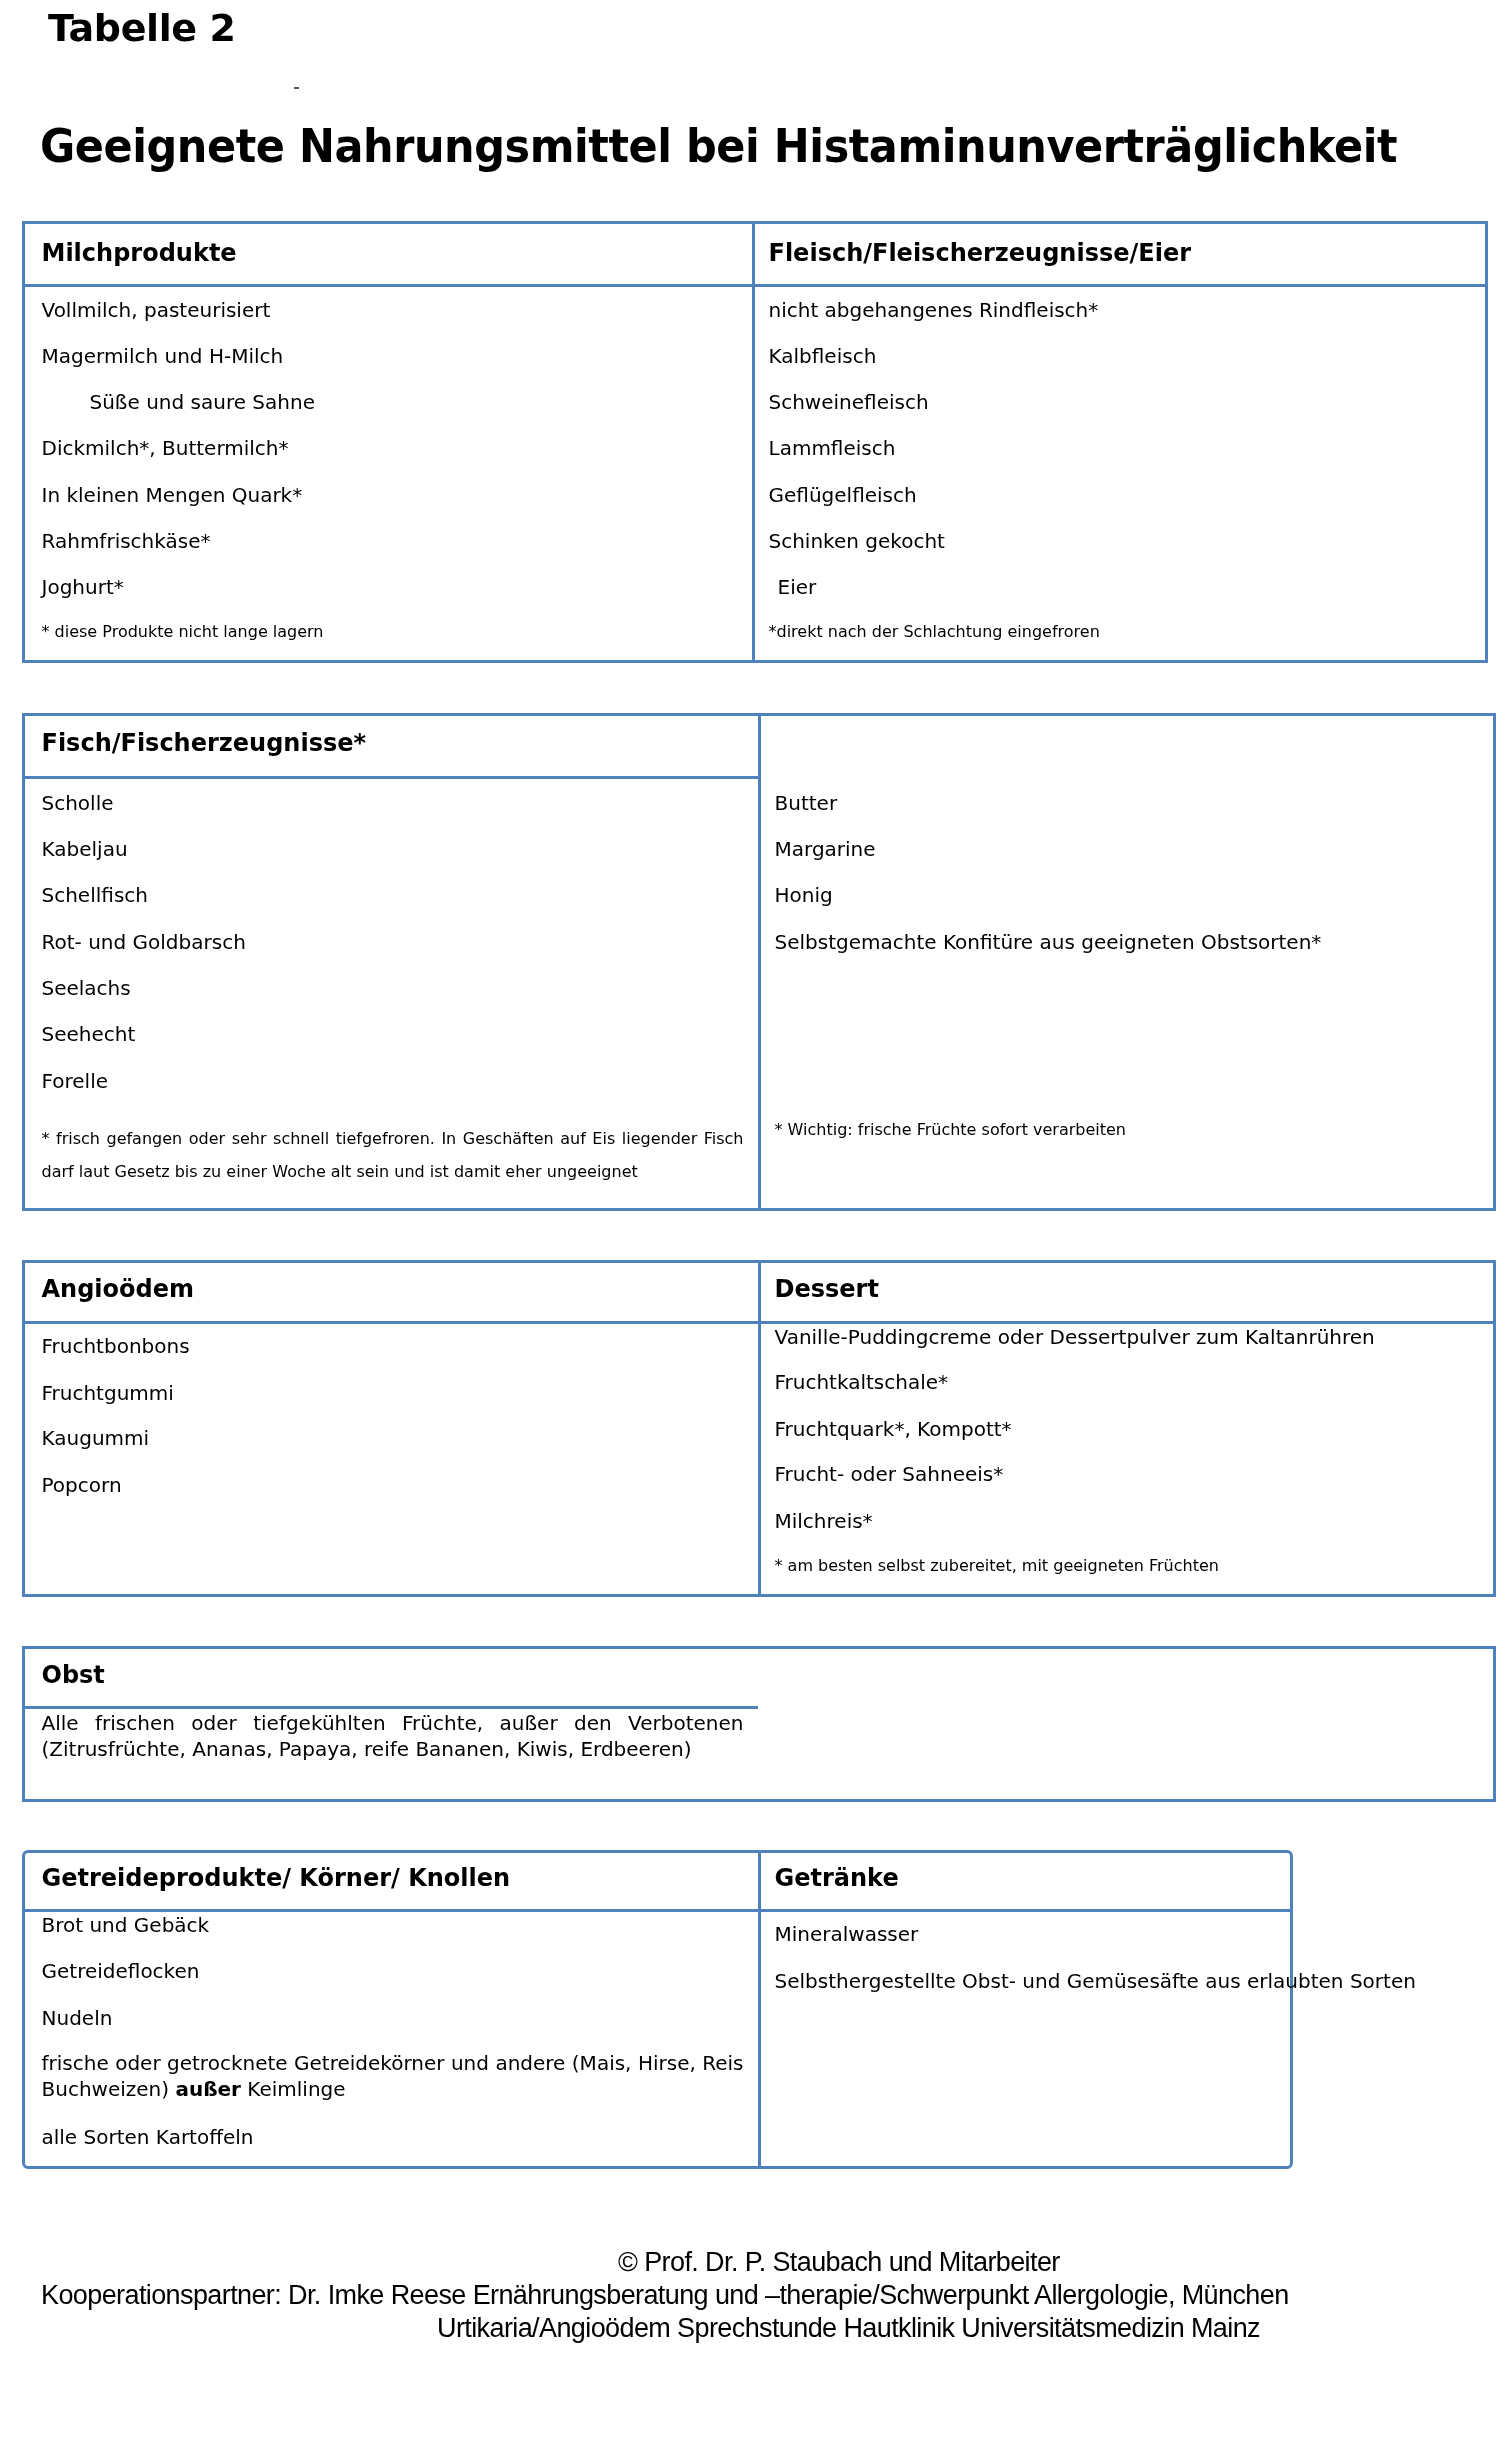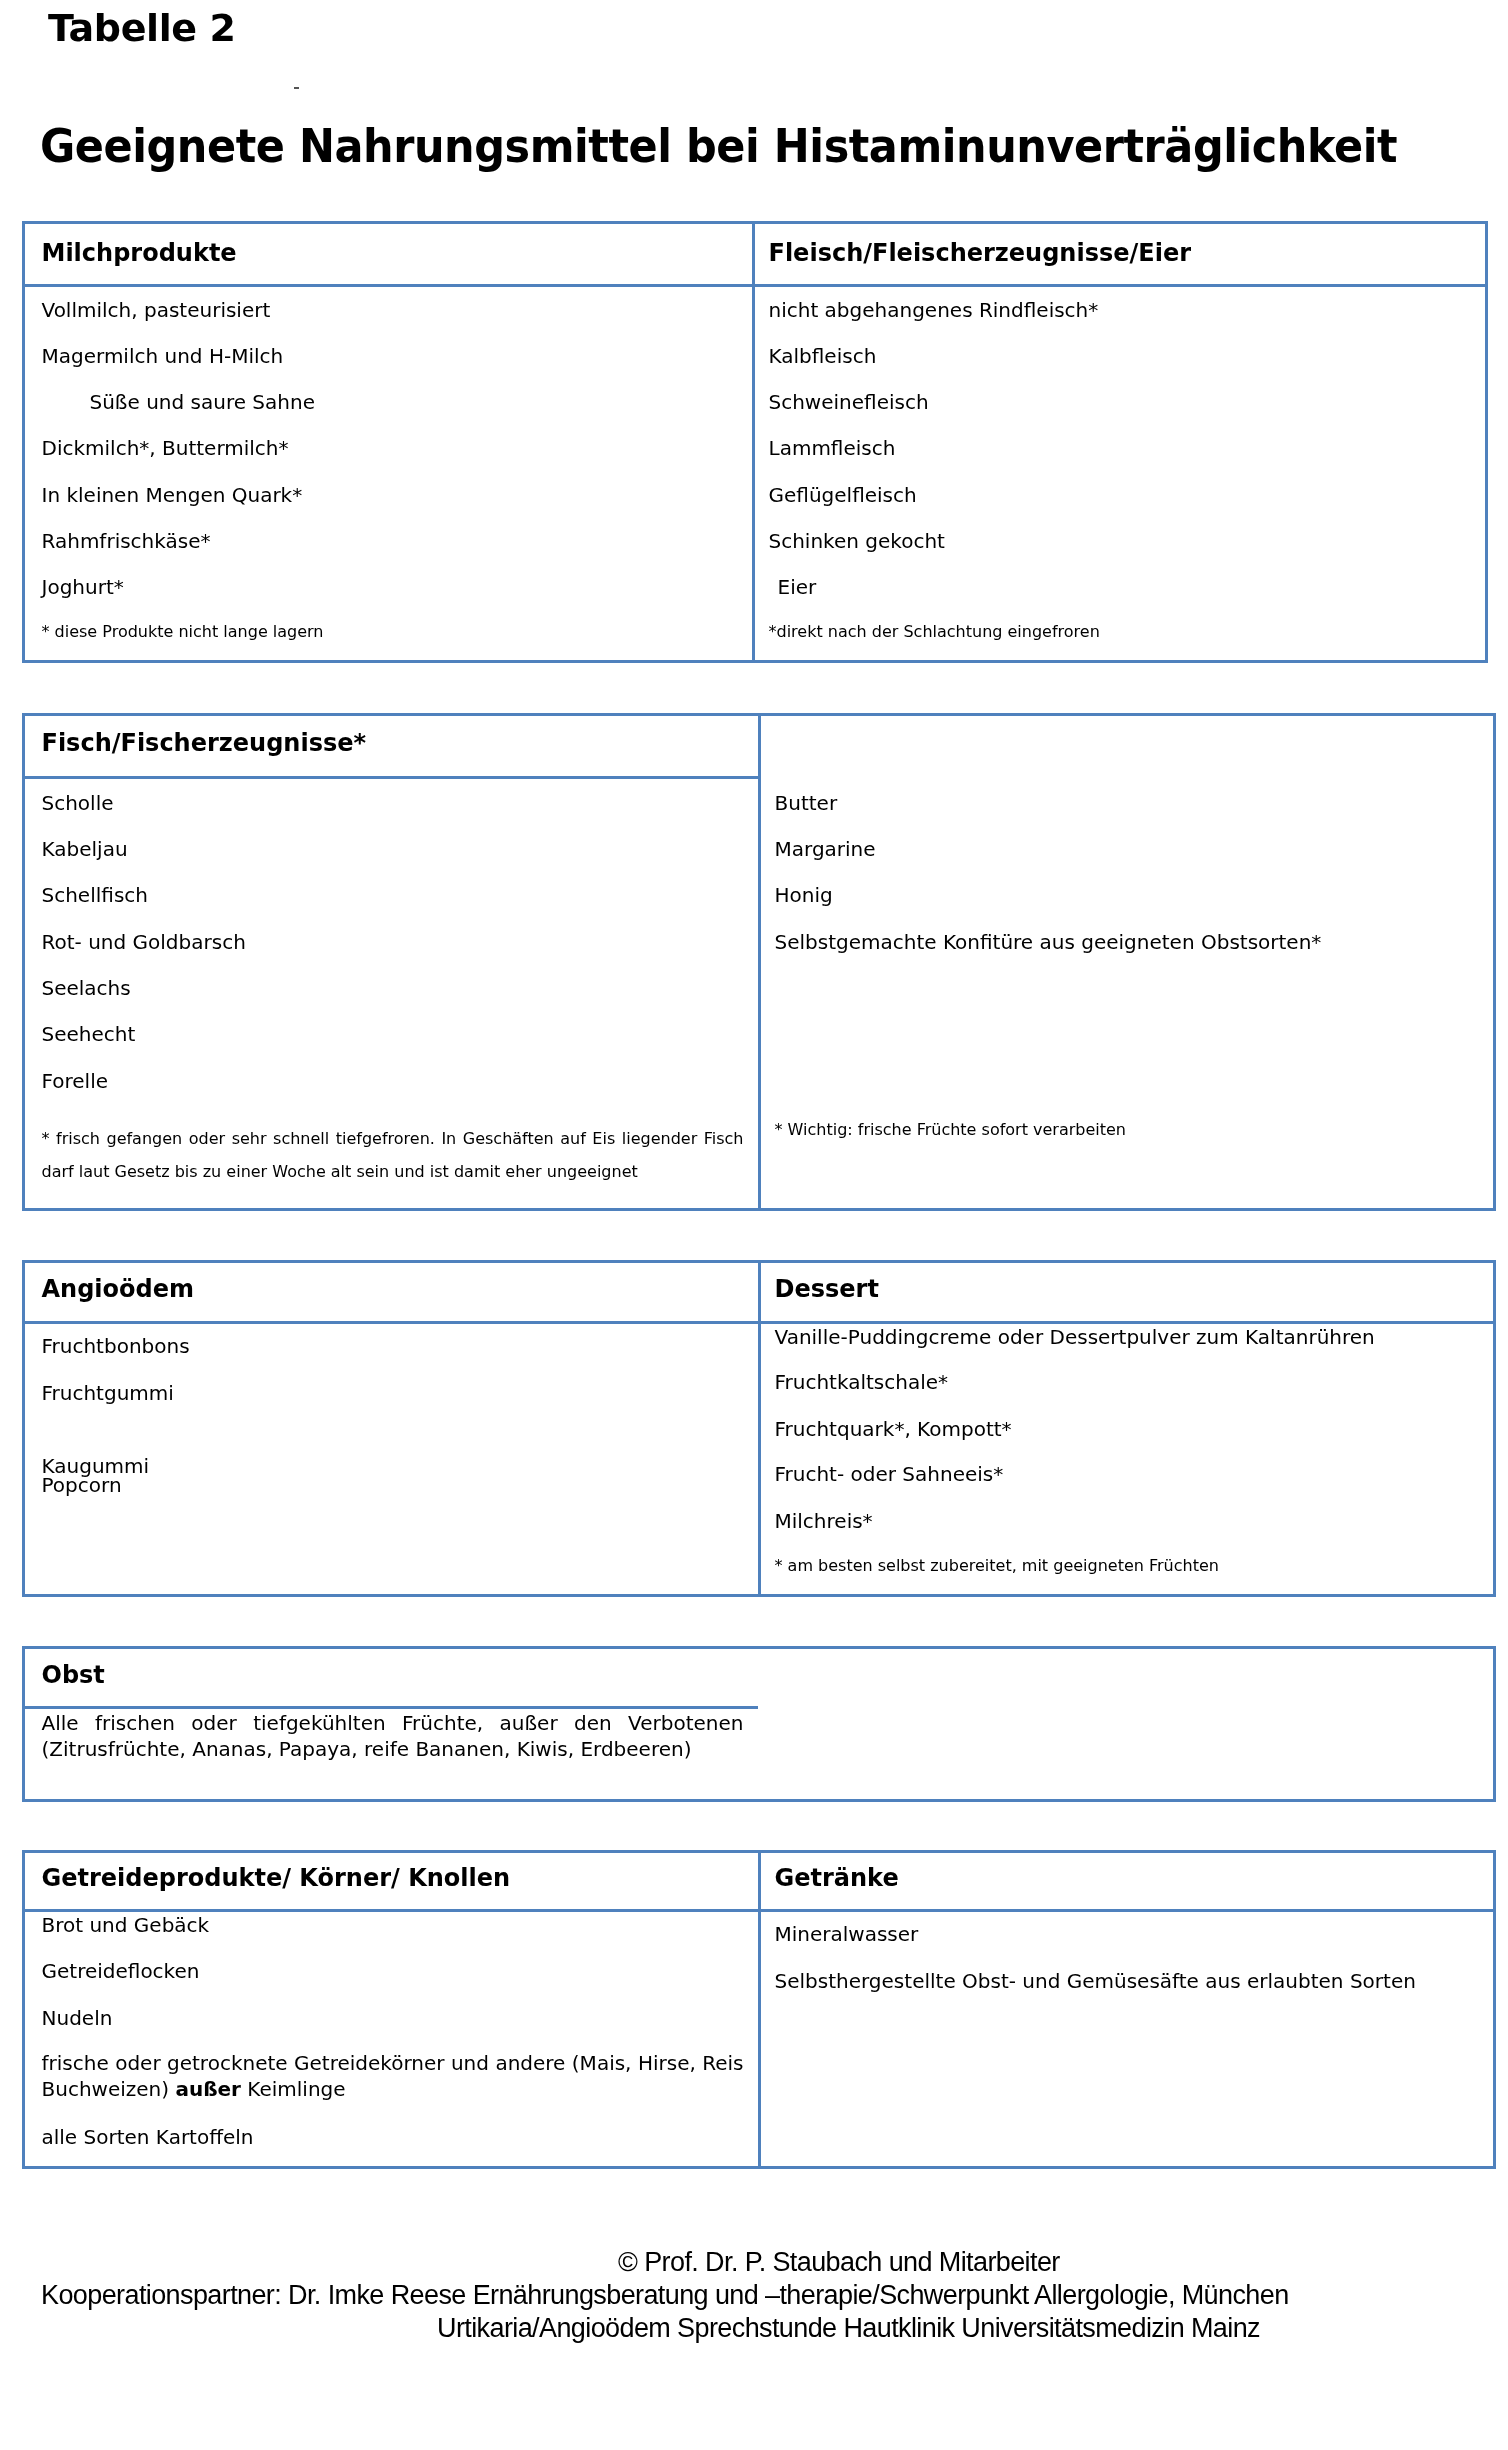--- a/index.html
+++ b/index.html
@@ -82,21 +82,21 @@
   </div>
 </div>
 
 <div class="tbl" style="top:1260px; width:1474px; height:337px;">
   <div class="col" style="left:0; width:733px;">
     <div class="hdr" style="height:61px;">
       <span style="top:12.3px;">Angioödem</span>
     </div>
     <div class="line" style="top:72px;">Fruchtbonbons</div>
     <div class="line" style="top:119px;">Fruchtgummi</div>
-    <div class="line" style="top:164px;margin-top:28px;">Kaugummi</div>
+    <div class="line" style="top:164px;">Kaugummi</div>
     <div class="line" style="top:211px;">Popcorn</div>
   </div>
   <div class="col right" style="left:733px; right:0;">
     <div class="hdr" style="height:61px;">
       <span style="top:12.3px;">Dessert</span>
     </div>
     <div class="line" style="top:63px;">Vanille-Puddingcreme oder Dessertpulver zum Kaltanrühren</div>
     <div class="line" style="top:108px;">Fruchtkaltschale*</div>
     <div class="line" style="top:155px;">Fruchtquark*, Kompott*</div>
     <div class="line" style="top:200px;">Frucht- oder Sahneeis*</div>
@@ -107,21 +107,21 @@
 
 <div class="tbl" style="top:1646px; width:1474px; height:156px;">
   <div class="col" style="left:0; width:733px;">
     <div class="hdr" style="height:60px;">
       <span style="top:11.5px;">Obst</span>
     </div>
     <div class="para" style="top:61px;">Alle frischen oder tiefgekühlten Früchte, außer den Verbotenen (Zitrusfrüchte, Ananas, Papaya, reife Bananen, Kiwis, Erdbeeren)</div>
   </div>
 </div>
 
-<div class="tbl" style="top:1850px; width:1474px; height:319px;">
+<div class="tbl" style="top:1850px; width:1271px; height:319px;border-radius:6px;">
   <div class="col" style="left:0; width:733px;">
     <div class="hdr" style="height:59px;">
       <span style="top:10.7px;">Getreideprodukte/ Körner/ Knollen</span>
     </div>
     <div class="line" style="top:61px;">Brot und Gebäck</div>
     <div class="line" style="top:107px;">Getreideflocken</div>
     <div class="line" style="top:154px;">Nudeln</div>
     <div class="para" style="top:197px;"><span>frische oder getrocknete Getreidekörner und andere (Mais, Hirse, Reis Buchweizen) </span><b>außer</b><span> Keimlinge</span></div>
     <div class="line" style="top:273px;">alle Sorten Kartoffeln</div>
   </div>

